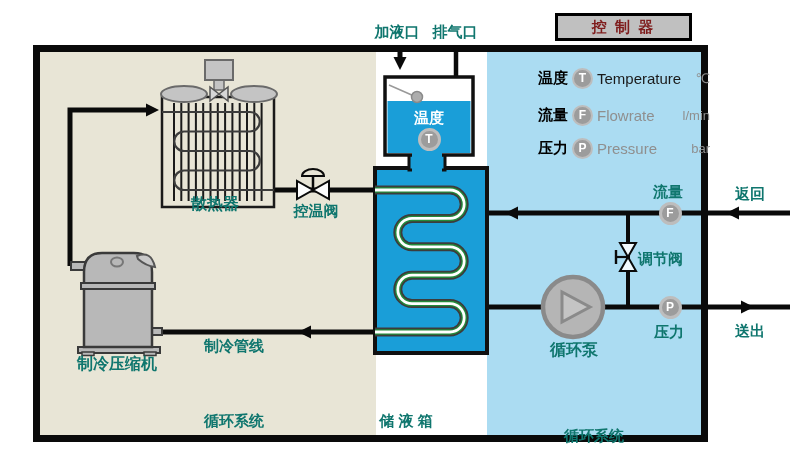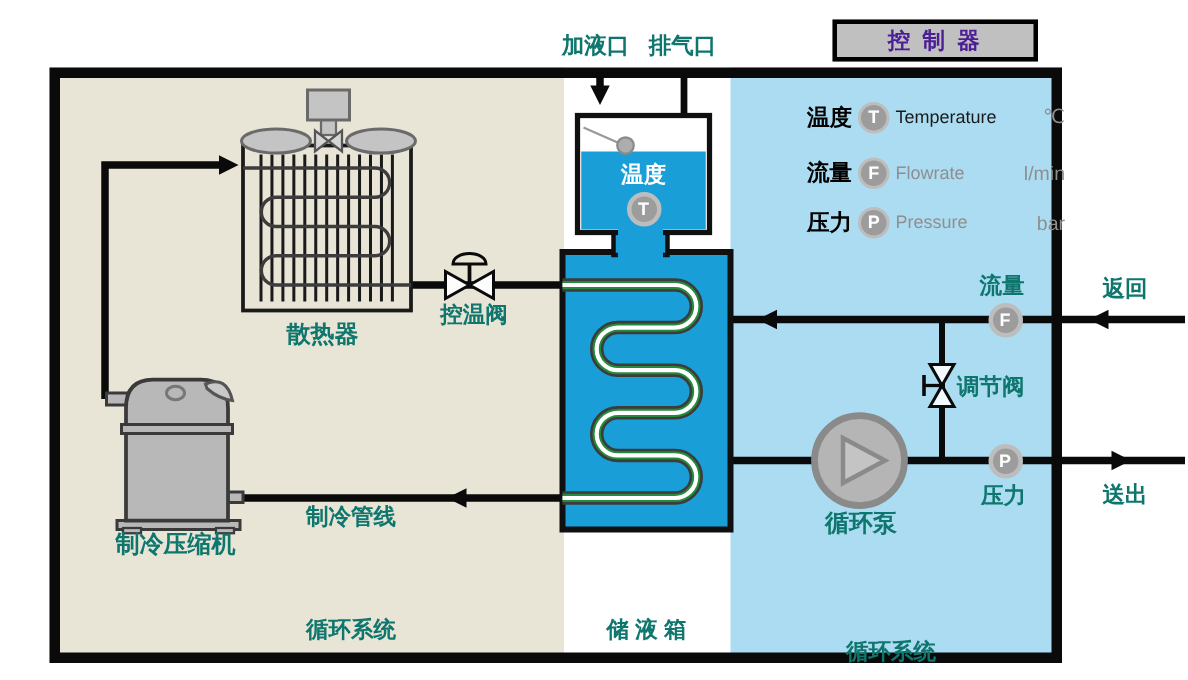--- a/index.html
+++ b/index.html
@@ -9,31 +9,31 @@
   .zone-refrig{left:33px;width:343px;background:#e8e5d6;}
   .zone-tank{left:376px;width:111px;background:#ffffff;}
   .zone-circ{left:487px;width:221px;background:#abdcf2;}
   .art{position:absolute;left:0;top:0;width:792px;height:453px;}
   .lbl{position:absolute;transform:translate(-50%,-50%);font-size:15px;font-weight:bold;
        color:#0f766e;white-space:nowrap;line-height:1;}
   .lbl-big{font-size:16px;}
   .lbl-white{color:#ffffff;}
   .lbl-left{transform:translate(0,-50%);}
   .controller{position:absolute;left:555px;top:13px;width:137px;height:28px;background:#c0c0c0;
-      border:3px solid #000;box-sizing:border-box;color:#4c1d95;font-size:15px;font-weight:bold;
+      border:3px solid #000;box-sizing:border-box;color:#7f1d1d;font-size:15px;font-weight:bold;
       letter-spacing:2px;display:flex;align-items:center;justify-content:center;white-space:nowrap;}
   .sensor{position:absolute;width:23px;height:23px;border-radius:50%;background:#9c9c9c;
       border:3px solid #bdbdbd;box-sizing:border-box;color:#fff;font-size:12px;font-weight:bold;
       display:flex;align-items:center;justify-content:center;}
   .legend-row{position:absolute;left:538px;width:172px;height:24px;display:flex;align-items:center;}
   .legend-zh{font-size:15px;font-weight:bold;color:#000;margin-right:4px;white-space:nowrap;}
   .legend-circle{width:21px;height:21px;border-radius:50%;background:#9c9c9c;border:2px solid #bdbdbd;
       box-sizing:border-box;color:#fff;font-size:12px;font-weight:bold;display:flex;
       align-items:center;justify-content:center;flex:0 0 auto;}
-  .legend-en{font-size:12px;margin-left:4px;flex:1;white-space:nowrap;}
+  .legend-en{font-size:15px;margin-left:4px;flex:1;white-space:nowrap;}
   .en-dark{color:#1a1a1a;}
   .en-gray{color:#8f8f8f;}
   .legend-unit{font-size:13px;color:#8f8f8f;white-space:nowrap;}
 </style>
 </head>
 <body>
 
 <div class="stage">
 
   <div class="zone zone-refrig"></div>
@@ -148,30 +148,30 @@
     <span class="legend-zh">压力</span>
     <span class="legend-circle">P</span>
     <span class="legend-en en-gray">Pressure</span>
     <span class="legend-unit">bar</span>
   </div>
 
   <div class="sensor" style="left:417.5px;top:127.5px;">T</div>
   <div class="sensor" style="left:658.5px;top:201.5px;">F</div>
   <div class="sensor" style="left:658.5px;top:295.5px;">P</div>
 
-  <div class="lbl lbl-big" style="left:215px;top:224px;">散热器</div>
+  <div class="lbl lbl-big" style="left:215px;top:204px;">散热器</div>
   <div class="lbl" style="left:316px;top:210px;">控温阀</div>
   <div class="lbl lbl-big" style="left:117px;top:364px;text-align:right;">制冷压缩机</div>
   <div class="lbl" style="left:234px;top:345px;">制冷管线</div>
   <div class="lbl lbl-white" style="left:429px;top:117px;">温度</div>
   <div class="lbl lbl-big" style="left:574px;top:350px;">循环泵</div>
   <div class="lbl lbl-left" style="left:638px;top:258px;">调节阀</div>
   <div class="lbl" style="left:668px;top:191px;">流量</div>
   <div class="lbl" style="left:669px;top:331px;">压力</div>
 
   <div class="lbl" style="left:750px;top:193px;">返回</div>
   <div class="lbl" style="left:750px;top:330px;">送出</div>
 
   <div class="lbl" style="left:234px;top:420px;">循环系统</div>
-  <div class="lbl" style="left:431px;top:420px;">储 液 箱</div>
+  <div class="lbl" style="left:406px;top:420px;">储 液 箱</div>
   <div class="lbl" style="left:594px;top:420px;margin-top:15px;">循环系统</div>
 
 </div>
 
 </body></html>

